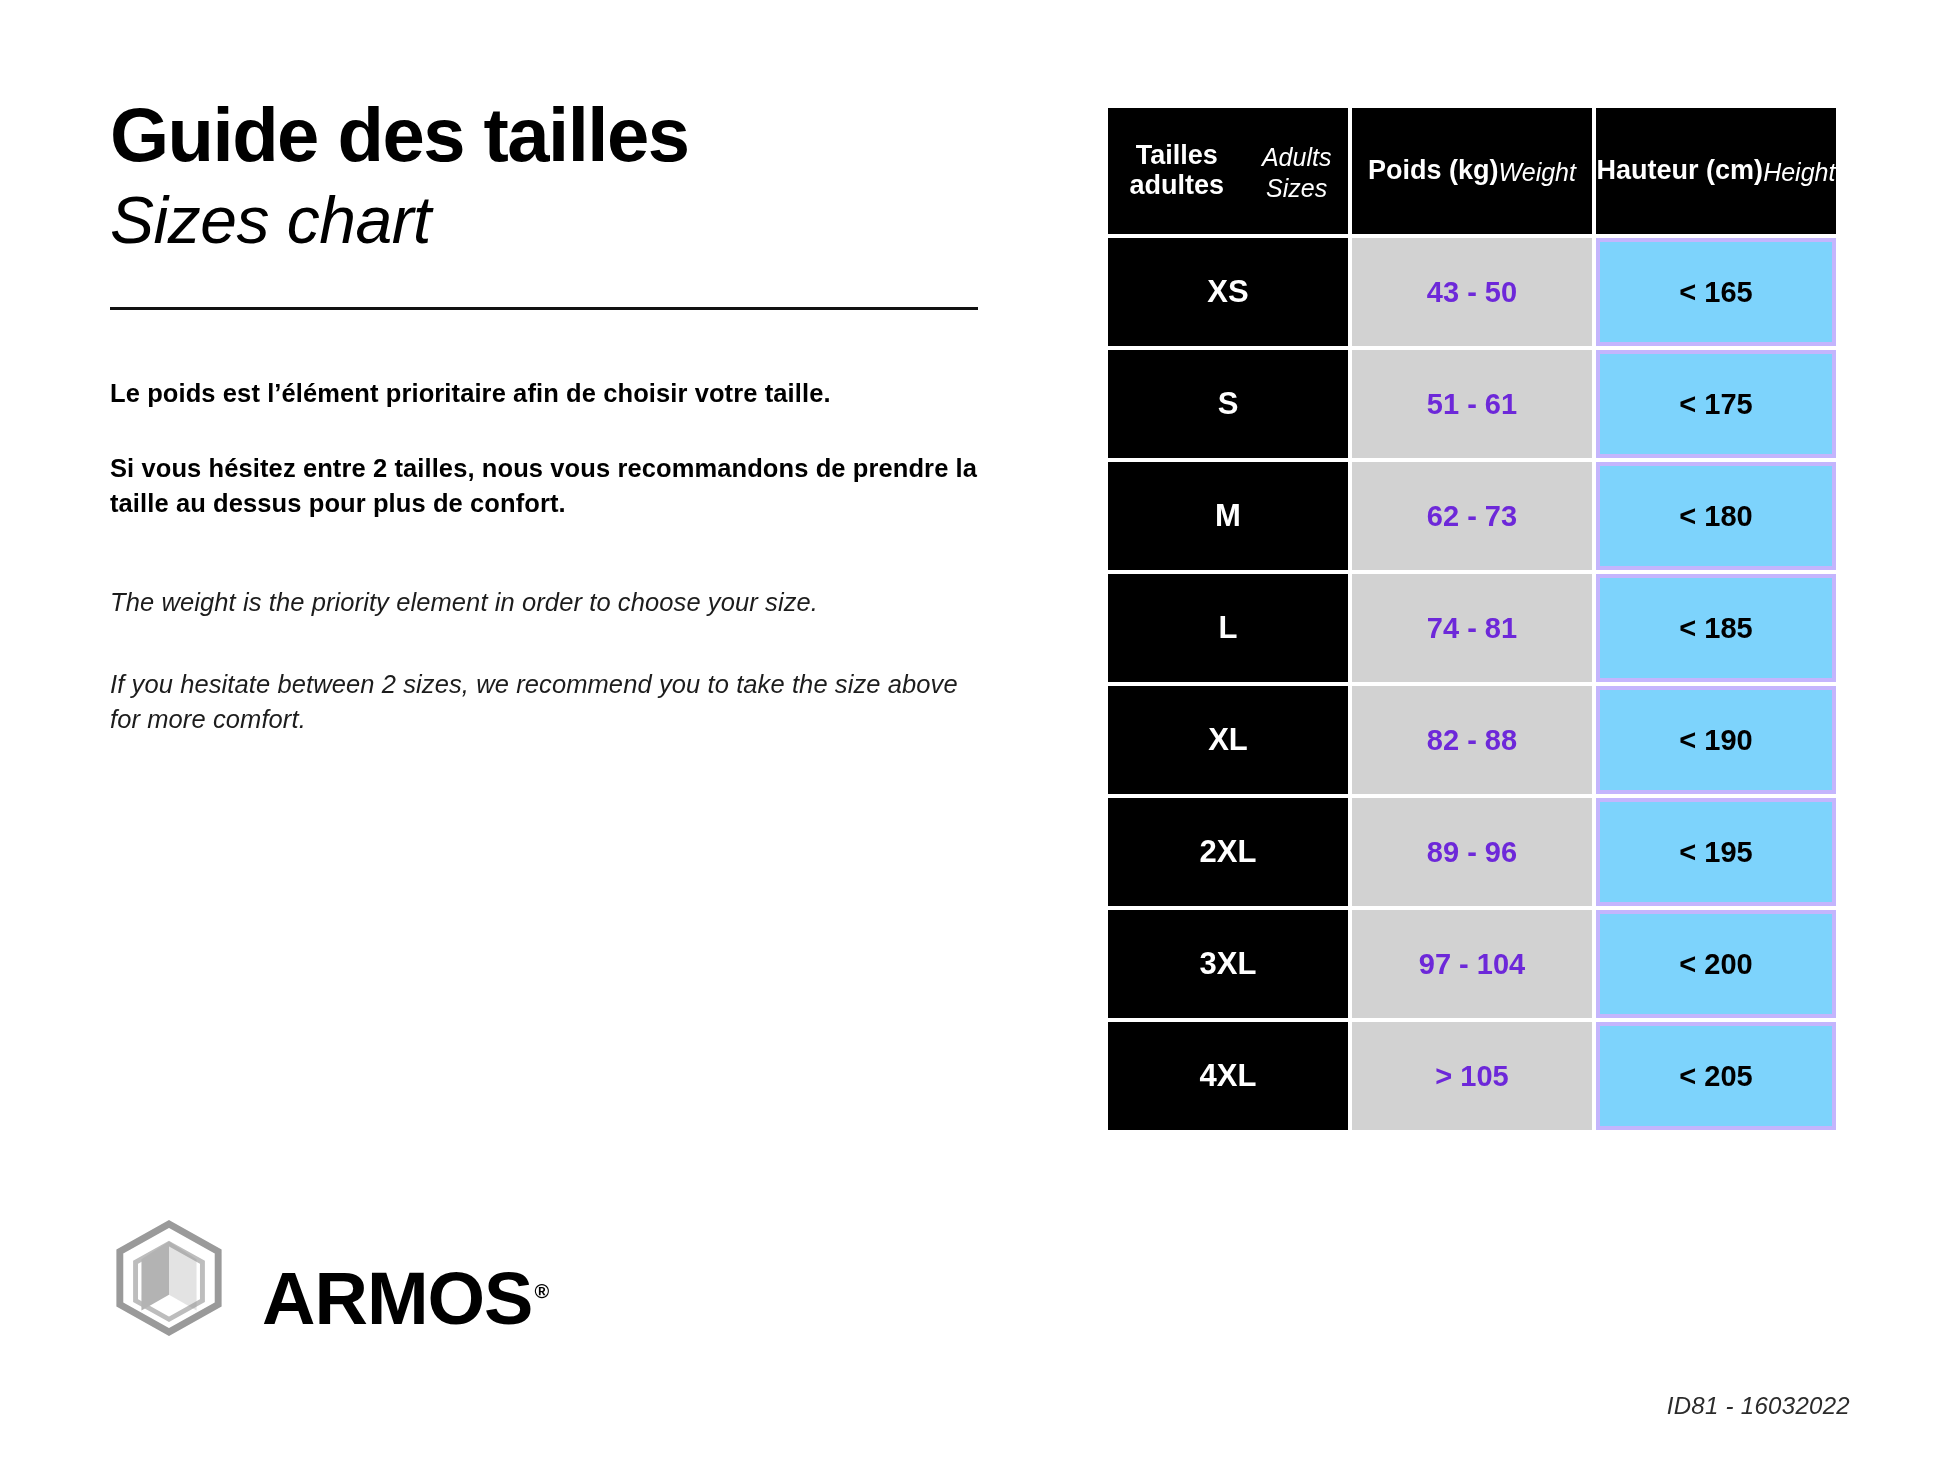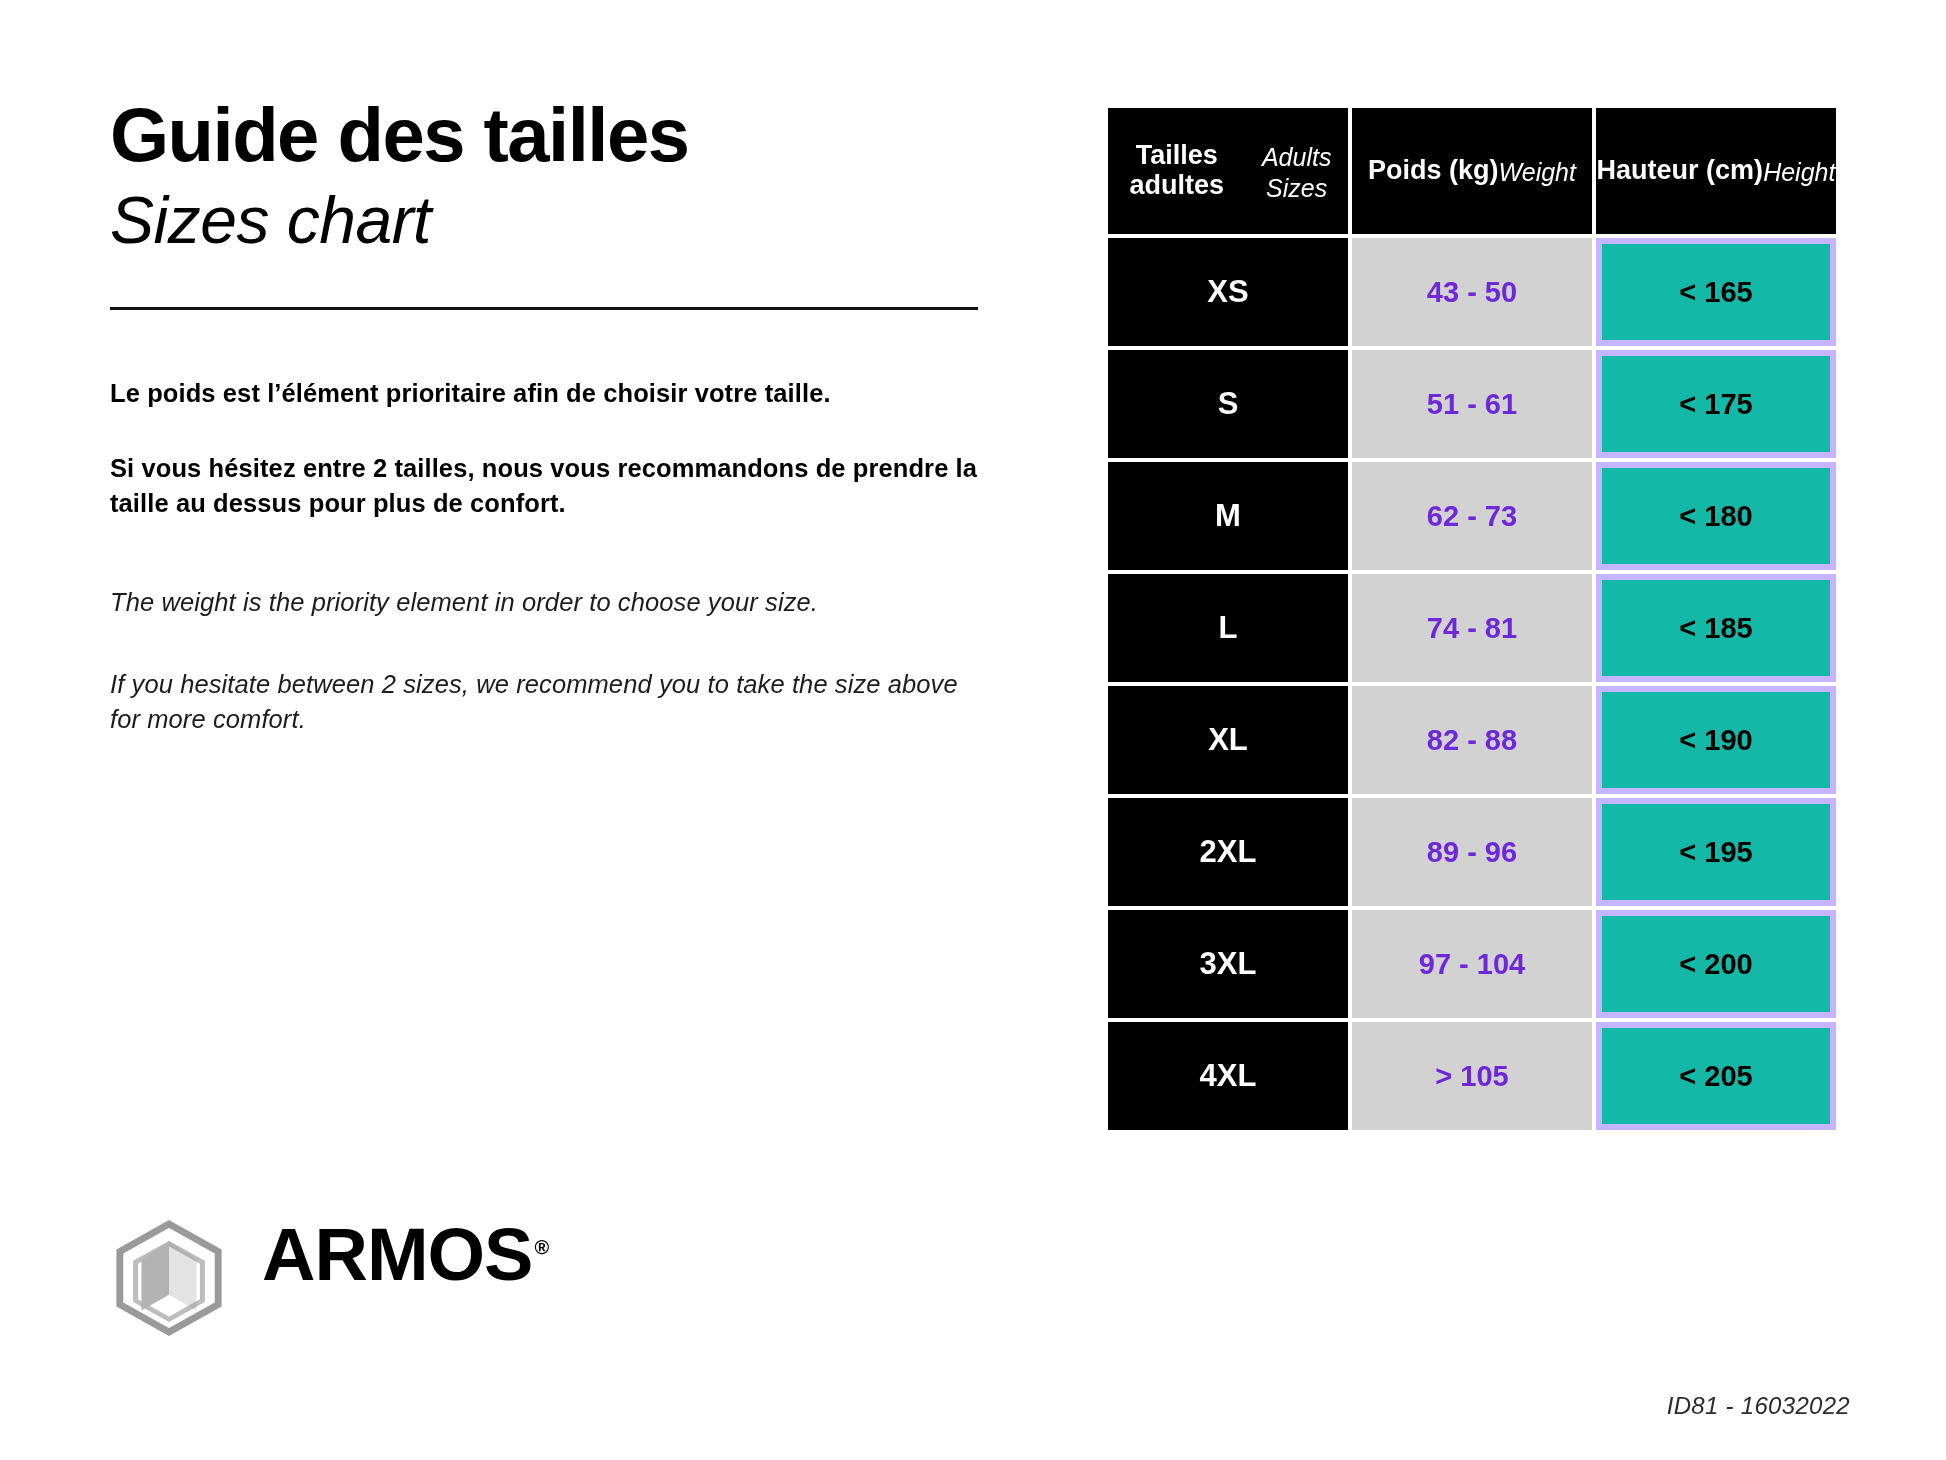--- a/index.html
+++ b/index.html
@@ -68,21 +68,21 @@
   .p2 { margin-top: 40px; }
   .p3 { margin-top: 64px; }
   .p4 { margin-top: 46px; }
 
   
   .logo-block {
     position: absolute;
     left: 110px;
     top: 1218px;
     display: flex;
-    align-items: flex-start;
+    align-items: flex-end;
   }
   .logo-mark { width: 118px; height: 118px; display: block; }
   .logo-word {
     font-size: 74px;
     font-weight: bold;
     letter-spacing: -1px;
     margin-left: 34px;
     line-height: 1;
     position: relative;
   }
@@ -128,23 +128,23 @@
   .c-size {
     background: #000000;
     color: #ffffff;
     font-size: 31px;
   }
   .c-weight {
     background: #d2d2d2;
     color: #6d28d9;
   }
   .c-height {
-    background: #14b8a6;
+    background: #7dd3fc;
     color: #000000;
-    border: 6px solid #c4b5fd;
+    border: 4px solid #c4b5fd;
   }
 
   .col-size { width: 236px; }
   .col-weight { width: 236px; }
   .col-height { width: 236px; border-radius: 14px; }
 
   
   .footer-id {
     position: absolute;
     right: 96px;

